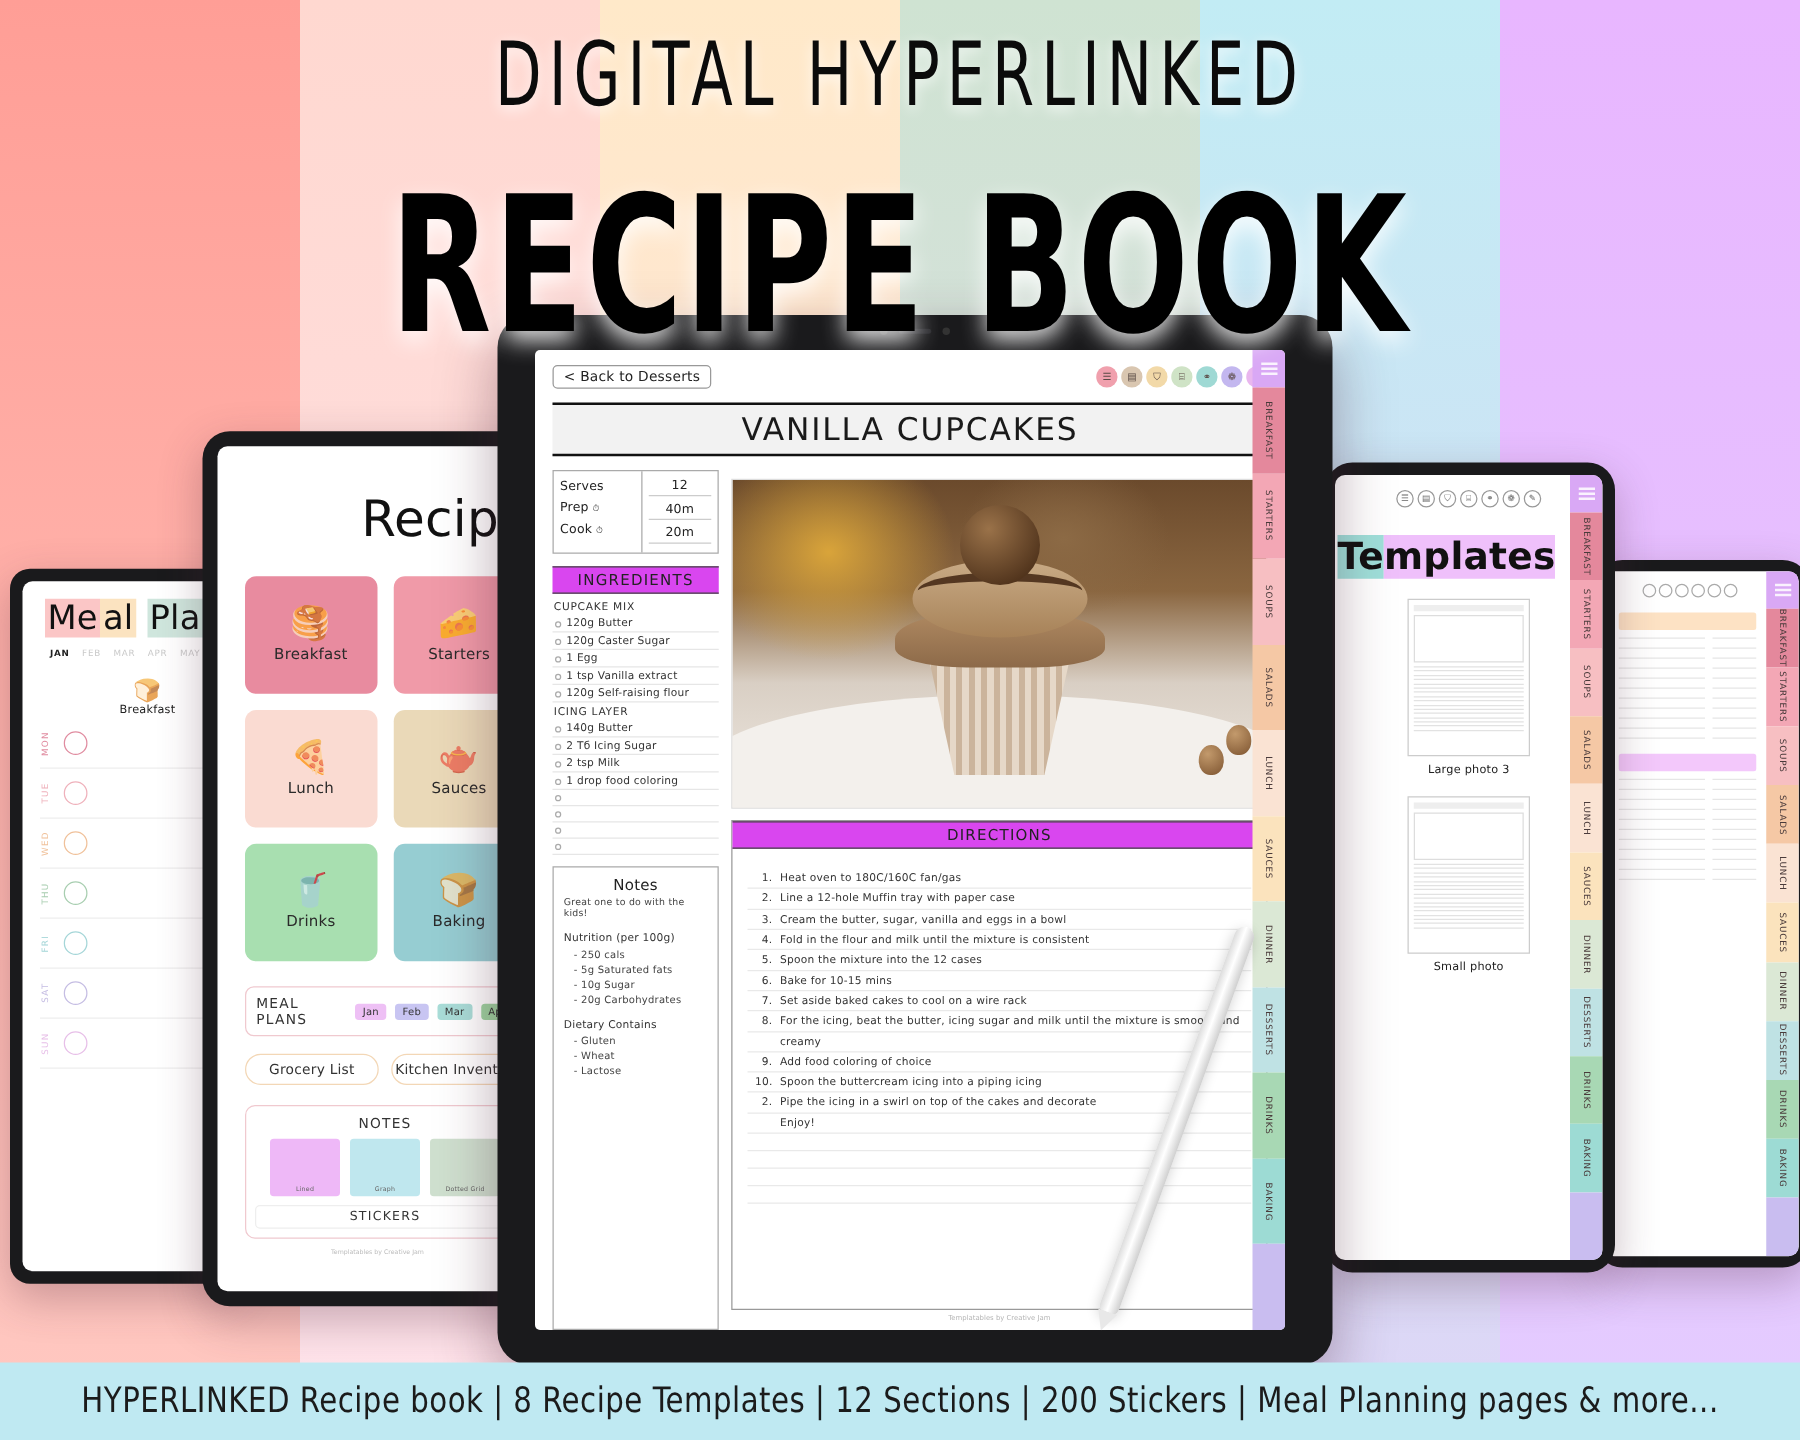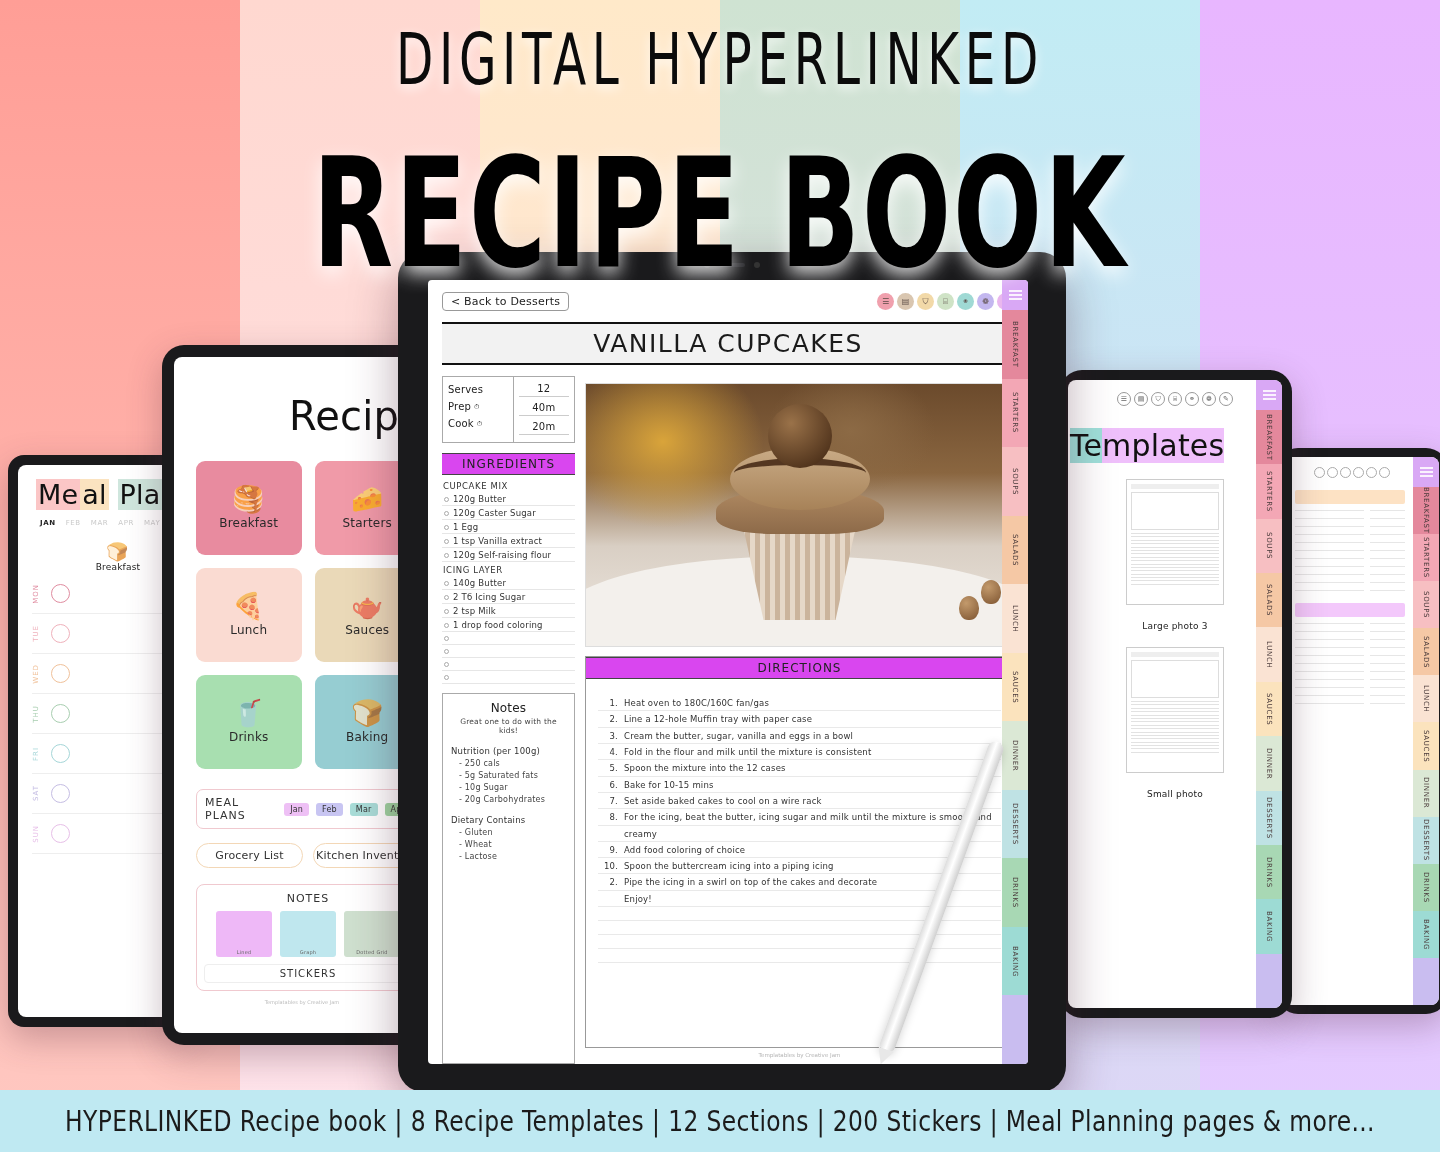--- a/index.html
+++ b/index.html
@@ -104,21 +104,21 @@
   .sec-head { background: #d946ef; border-top: 1.6px solid #444; border-bottom: 1.6px solid #444; text-align: center; font-size: 12px; letter-spacing: 1px; color: #222; padding: 3px 0; }
   #ing-box { margin-top: 10px; }
   #ing-list { margin-top: 3px; }
   .ing-grp { font-size: 8.5px; letter-spacing: .6px; color: #333; padding: 3px 0 1px 1px; }
   .ing-item { display: flex; align-items: center; gap: 4px; border-bottom: 1px solid #e6e6e6; padding: 2px 0 1px 2px; min-height: 13px; }
   .ing-item .cb { width: 5px; height: 5px; border: 1px solid #aaa; border-radius: 50%; flex: none; }
   .ing-item .tx { font-size: 8.5px; color: #333; }
 
   #notes-box { margin-top: 9px; border: 1px solid #aaa; padding: 7px 8px; flex: 1; min-height: 0; }
   #notes-box .nt { text-align: center; font-size: 12px; color: #222; }
-  #notes-box .sub { text-align: center; font-size: 7.5px; color: #444; margin-top: 2px; }
+  #notes-box .sub { text-align: left; font-size: 7.5px; color: #444; margin-top: 2px; }
   #notes-box .h { font-size: 8.5px; color: #333; margin-top: 11px; }
   #notes-box .li { font-size: 8px; color: #444; padding-left: 8px; margin-top: 3px; }
 
   #chips-row { display: flex; gap: 5px; }
   .chip-box { border: 1px solid #777; padding: 2px 6px; font-size: 9.5px; color: #222; display: flex; align-items: center; gap: 4px; }
   .chip-box .k { }
   .chip-box .v { margin-left: auto; }
   #stars { color: #d8b23a; letter-spacing: -1px; font-size: 10px; }
   #dietary-val { border-bottom: 1px solid #bbb; padding: 0 10px; }
 
@@ -154,29 +154,29 @@
   .rail .tab { flex: 1 1 0; position: relative; display: flex; align-items: center; justify-content: center; }
   .rail .tab span { writing-mode: vertical-rl; font-size: 7px; letter-spacing: .7px; color: #4a3b3b; white-space: nowrap; }
   .rail .menu { flex: 0 0 30px; display: flex; flex-direction: column; align-items: center; justify-content: center; gap: 2.5px; }
   .rail .menu i { display: block; width: 13px; height: 1.4px; background: rgba(255,255,255,.85); }
 
   
   #tablet-templates { left: 1060px; top: 370px; width: 232px; height: 648px; z-index: 12; }
   #tablet-templates .screen { inset: 10px 10px 10px 8px; border-radius: 8px; }
   #tp-toolbar { display: flex; gap: 3px; justify-content: center; padding: 12px 0 0 0; }
   #tp-toolbar .i { width: 14px; height: 14px; border-radius: 50%; border: 1px solid #999; font-size: 7px; display: flex; align-items: center; justify-content: center; color: #666; }
-  #tp-title { font-size: 30px; color: #111; padding: 22px 0 0 2px; white-space: nowrap; }
+  #tp-title { font-size: 30px; color: #111; padding: 22px 0 0 2px; white-space: nowrap; font-weight: bold; }
   #tp-title .h1 { background: #9fe0da; }
   #tp-title .h2 { background: #efc0fb; }
   .tp-thumb { width: 98px; margin: 16px auto 0; }
   .tp-card { border: 1px solid #ccc; background: #fff; height: 126px; padding: 4px; }
   .tp-card .bar { height: 5px; background: #eee; margin-bottom: 3px; }
   .tp-card .ln { height: 1px; background: #e2e2e2; margin: 2.4px 0; }
   .tp-card .box { border: 1px solid #ddd; }
-  .tp-cap { text-align: center; font-size: 9px; color: #222; margin-top: 16px; }
+  .tp-cap { text-align: center; font-size: 9px; color: #222; margin-top: 6px; }
 
   
   #tablet-list { left: 1276px; top: 448px; width: 172px; height: 566px; z-index: 8; }
   #tablet-list .screen { inset: 9px 9px 9px 7px; border-radius: 8px; }
   #ls-toolbar { display: flex; gap: 2px; justify-content: center; padding: 10px 18px 0 0; }
   #ls-toolbar .i { width: 11px; height: 11px; border-radius: 50%; border: 1px solid #aaa; }
   .ls-hl { height: 14px; margin: 12px 34px 0 12px; border-radius: 2px; }
   .ls-lines { margin: 6px 34px 0 12px; }
   .ls-lines .r { display: flex; gap: 6px; margin-bottom: 7px; }
   .ls-lines .r .a { flex: 2; height: 1px; background: #e6e6e6; }

